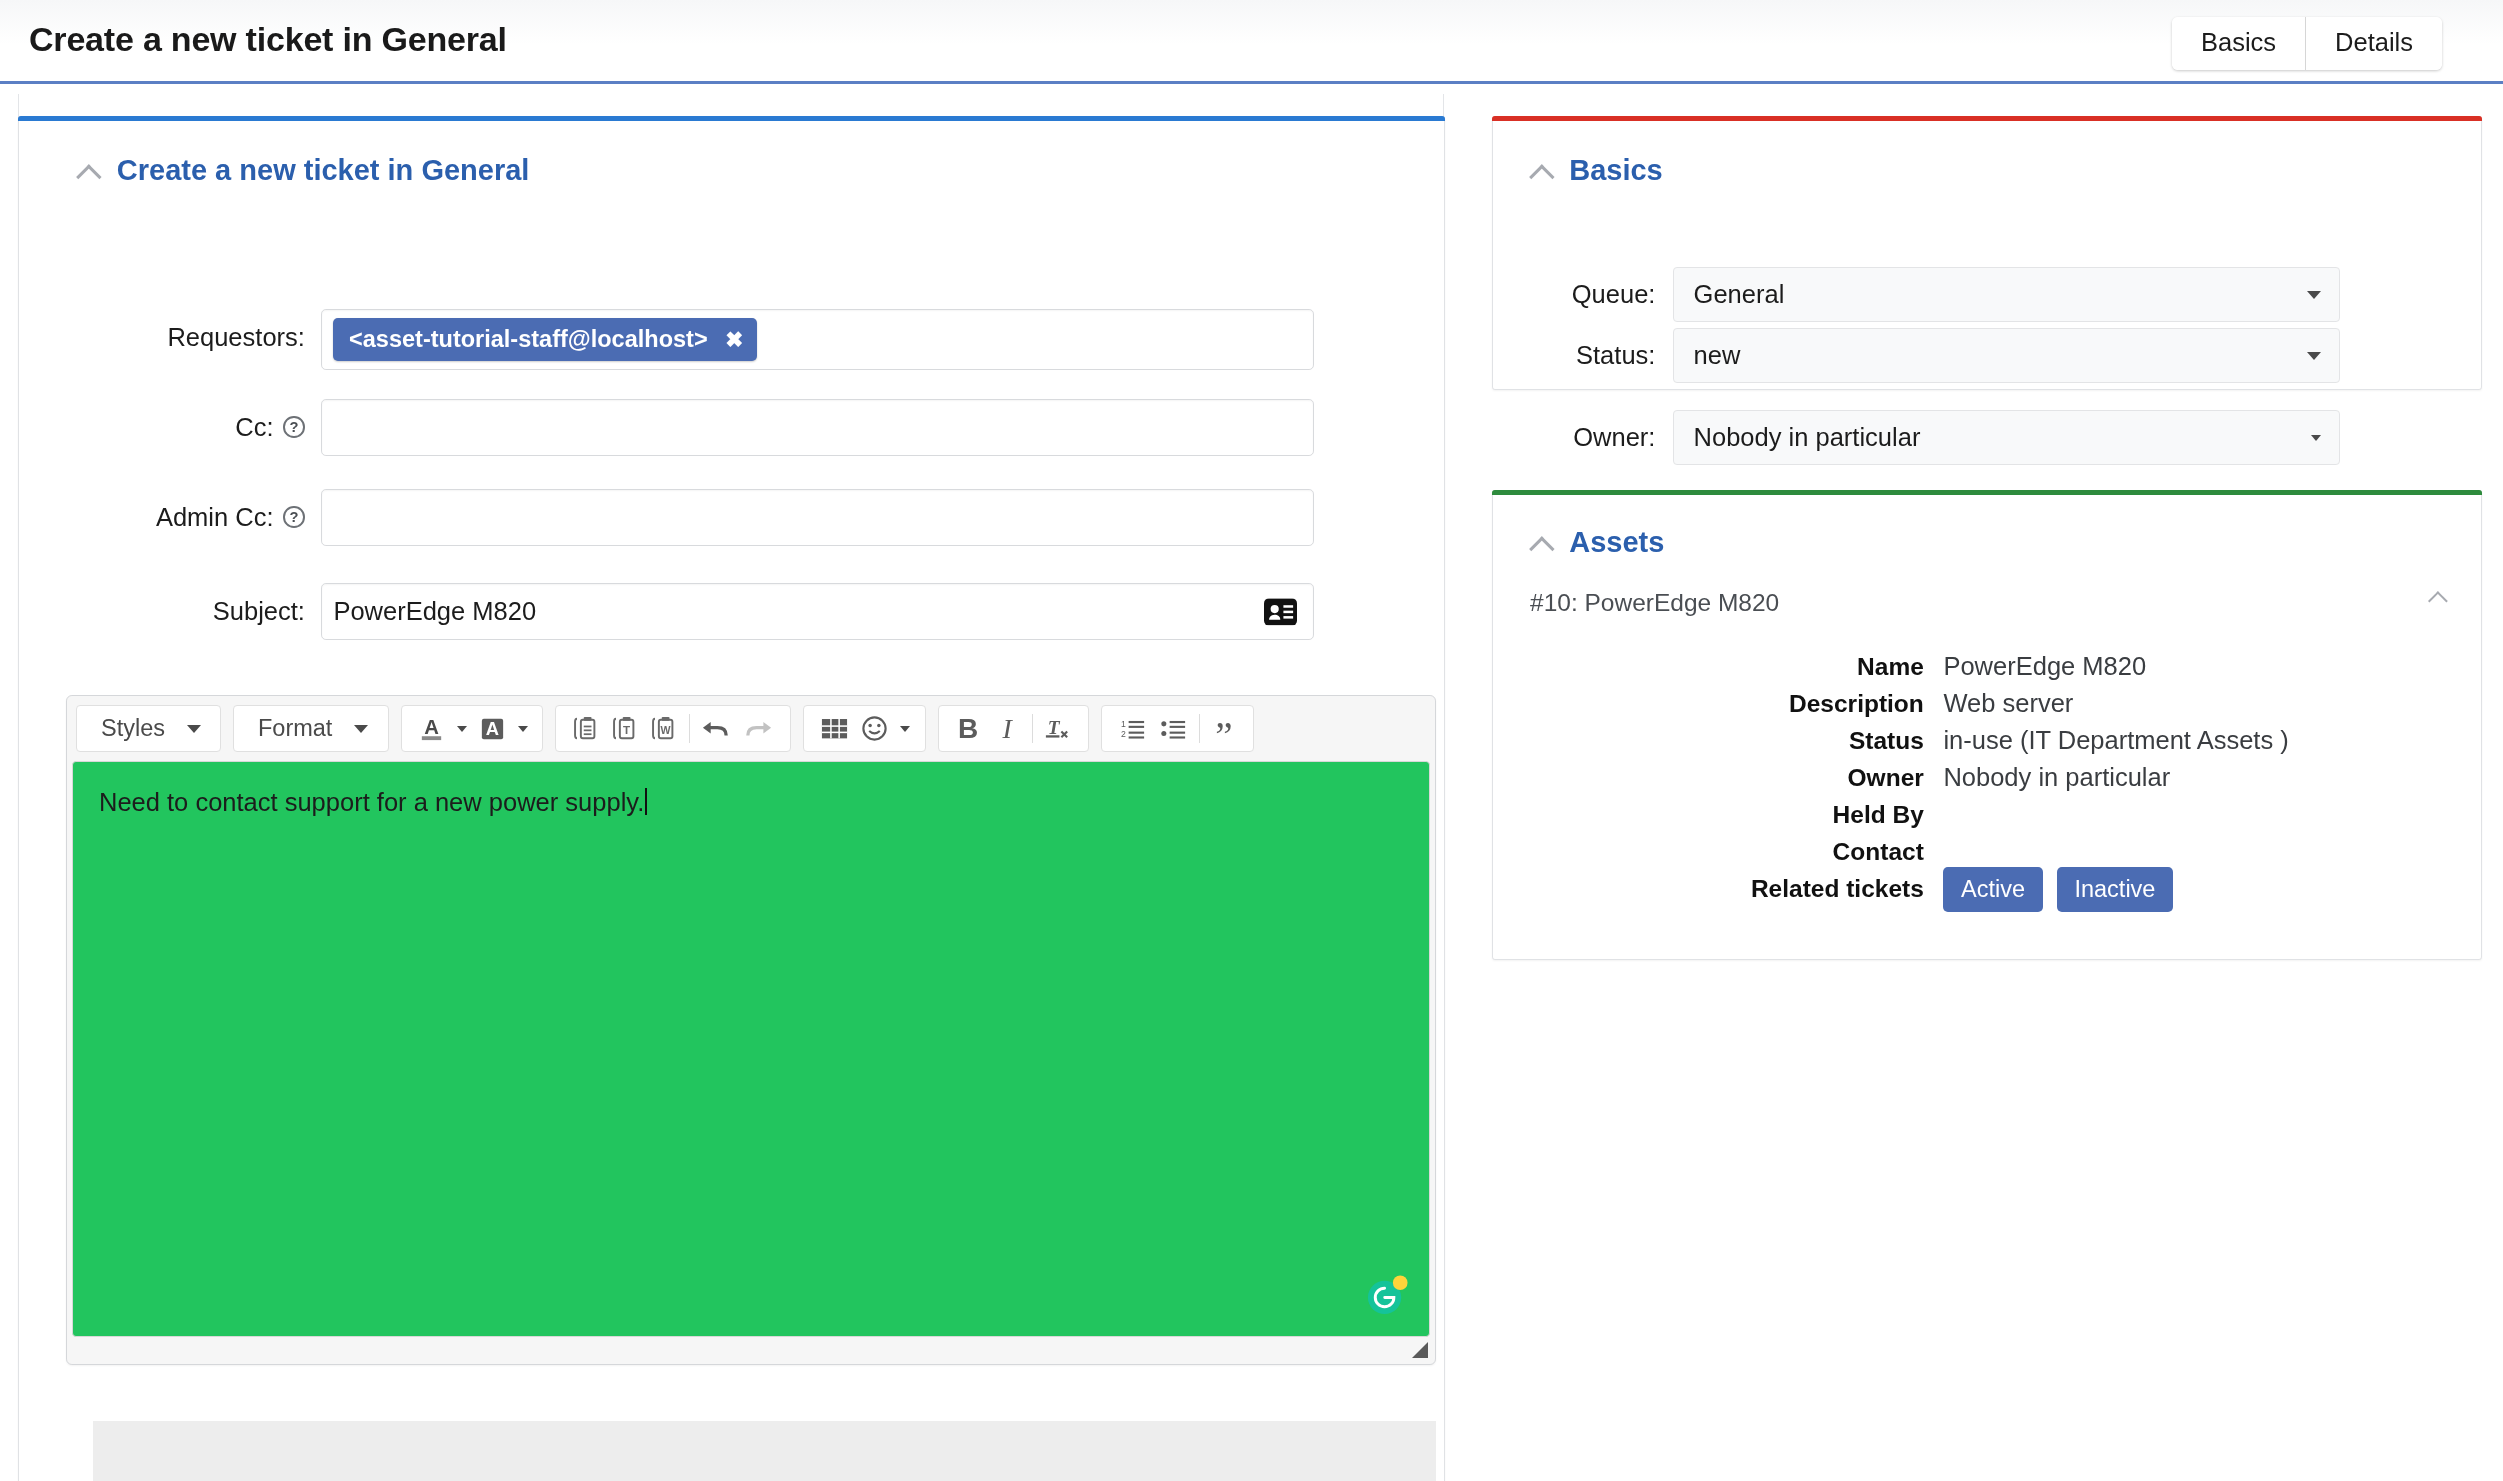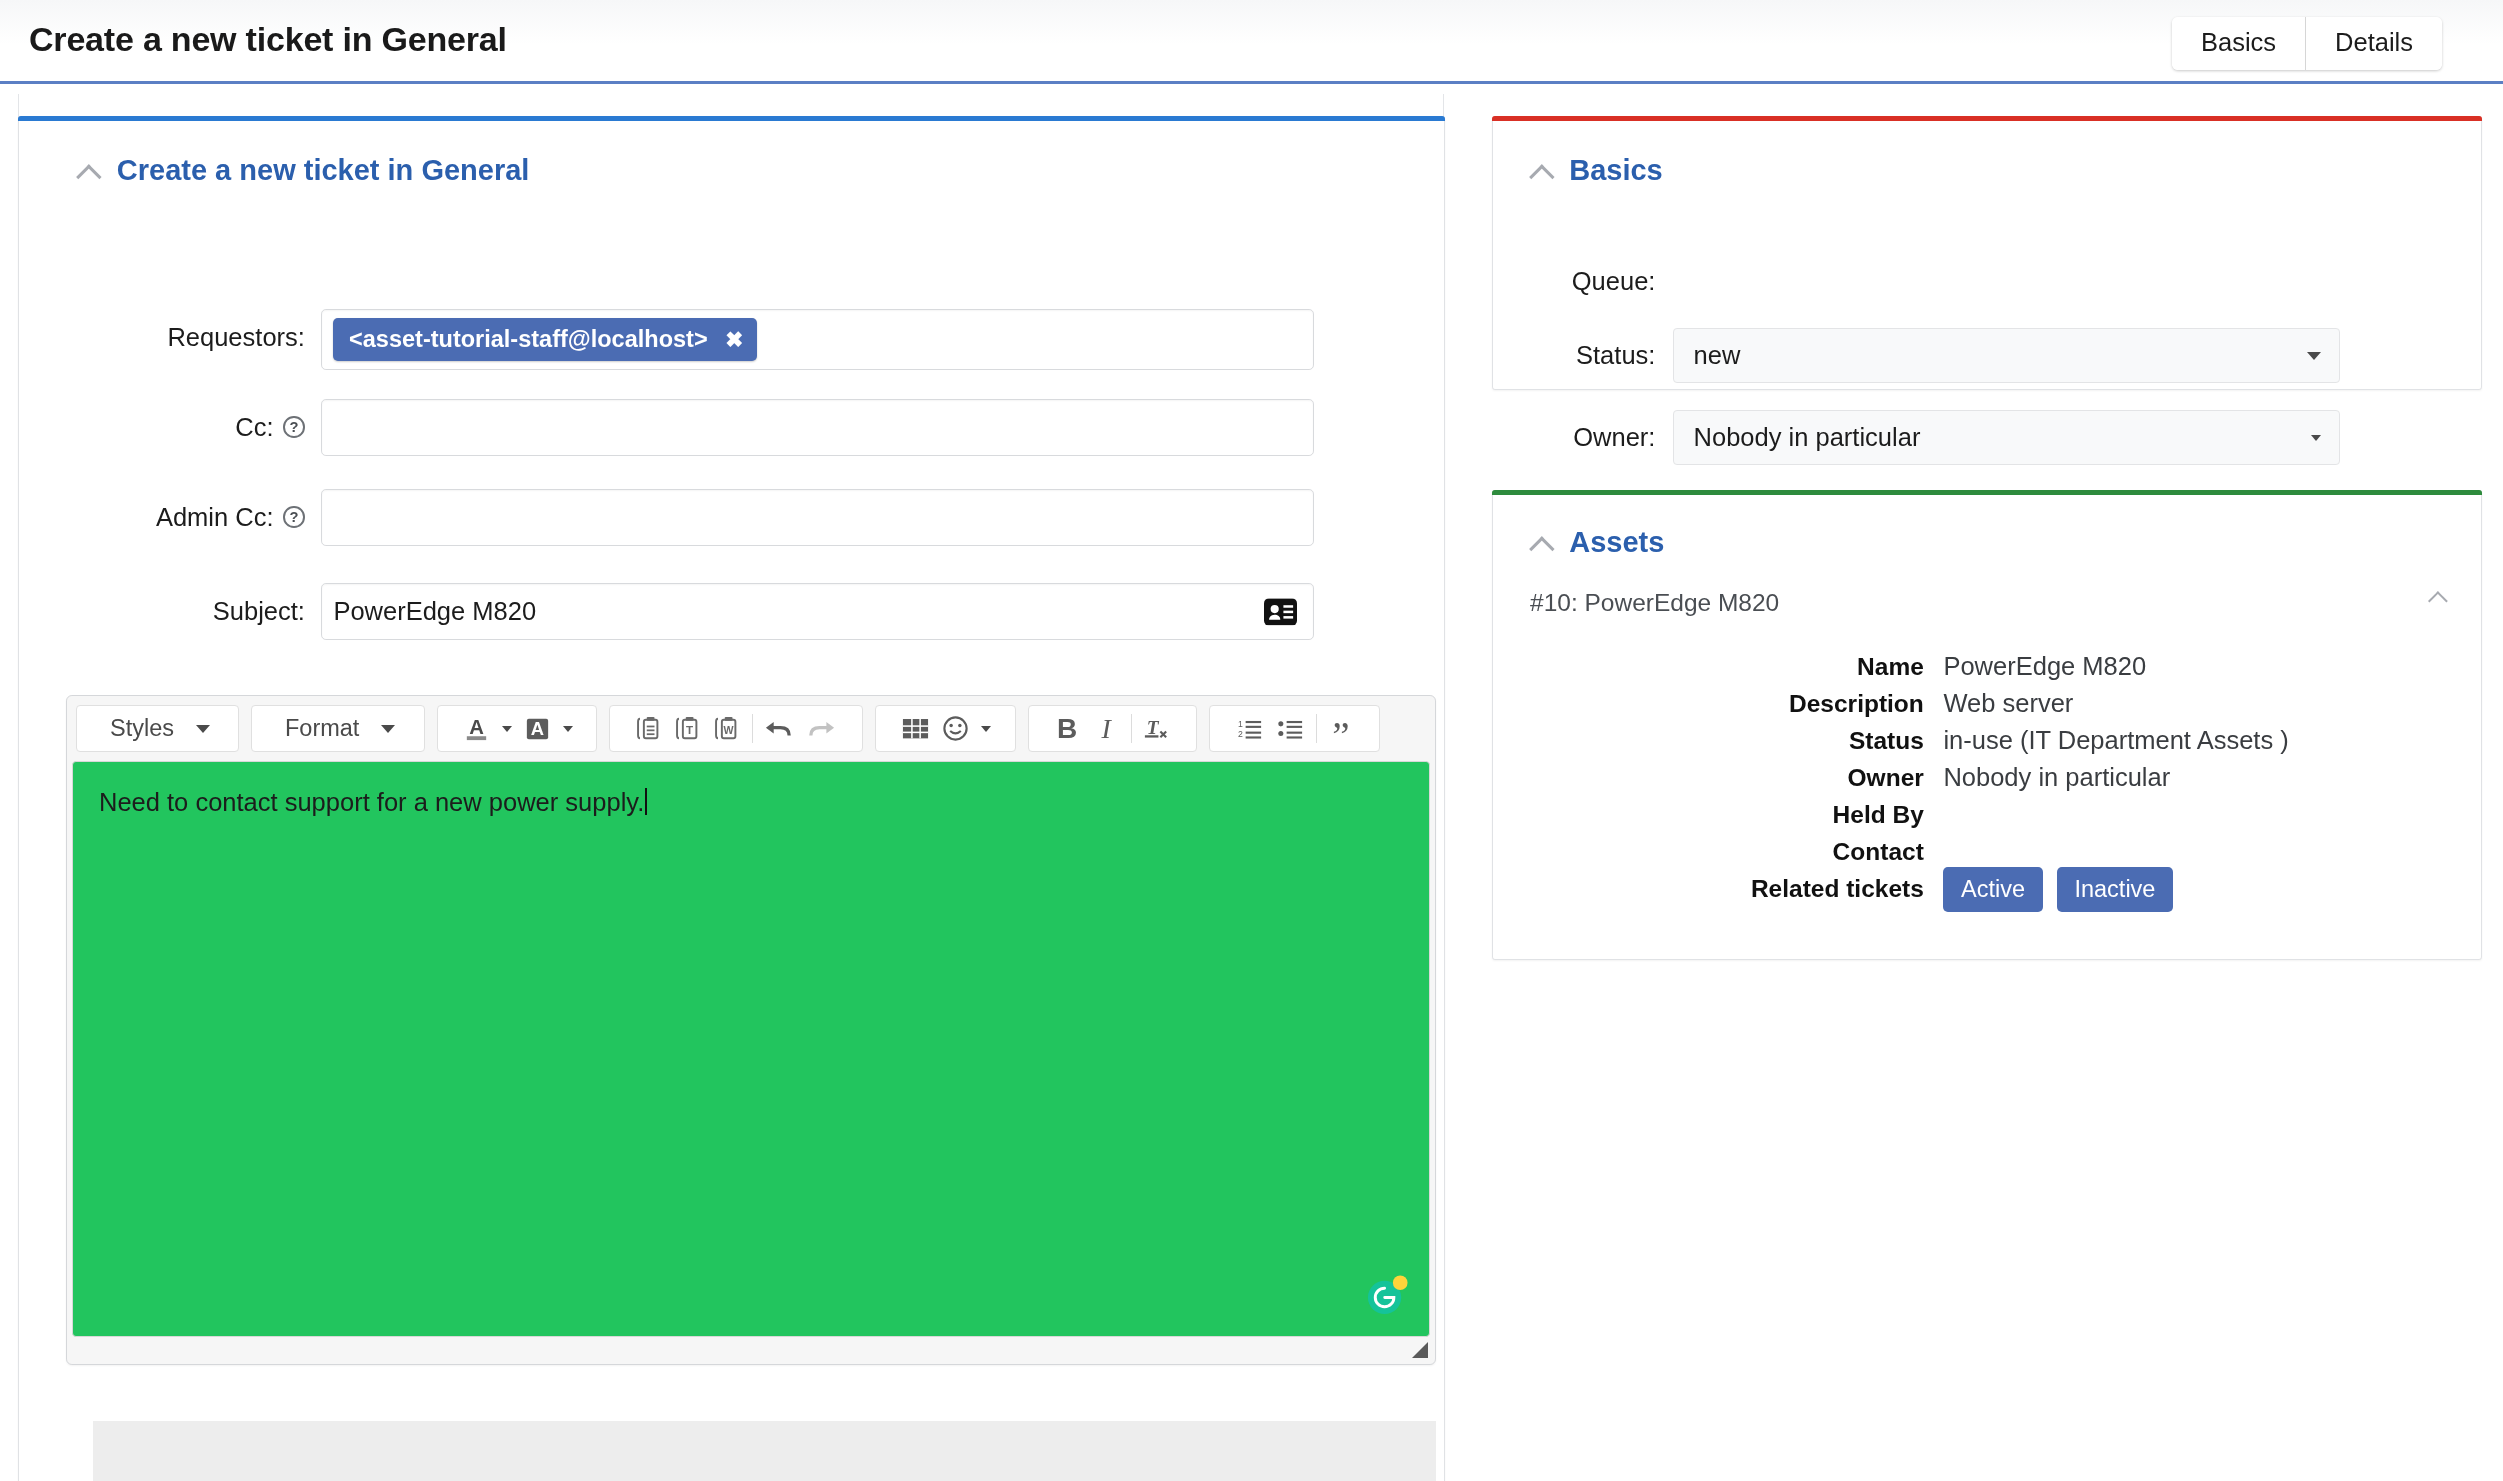--- a/index.html
+++ b/index.html
@@ -115,21 +115,21 @@
     border: 1px solid #d5d7da; border-radius: 5.9px; background: #f6f6f6;
     box-shadow: 0 1px 2px rgba(0,0,0,.05);
   }
   #editor-toolbar {
     position: absolute; left: 0; top: 0; width: 1370px; height: 65px;
     display: flex; align-items: center; gap: 11.8px; padding: 0 9.8px;
   }
   .tbgroup {
     display: flex; align-items: center; background: #fff;
     border: 1px solid #e0e0e0; border-radius: 4px; height: 47px;
-    padding: 0 19px;
+    padding: 0 10px;
   }
   .tbsel {
     display: flex; align-items: center; justify-content: space-between;
     min-width: 116px; height: 43px; padding: 0 9.8px 0 13.7px;
     font-size: 23.5px; color: #4a4a4a; cursor: pointer;
   }
   .tbsel .dn { margin-left: 21.6px; }
   .dn {
     width: 0; height: 0; border-left: 7.8px solid transparent;
     border-right: 7.8px solid transparent; border-top: 8.8px solid #4a4a4a;
@@ -452,20 +452,24 @@
 
   <div class="card" id="basics-card">
     <div class="accent"></div>
     <div class="card-title">
       <span class="caret-up"></span>
       <span>Basics</span>
     </div>
 
     <div class="sel-row" style="left:43px; top:102px;">
       <div class="sel-label">Queue:</div>
+      <div class="sel-box">
+        <span>General</span>
+        <span class="dn"></span>
+      </div>
     </div>
 
     <div class="sel-row" style="left:43px; top:163px;">
       <div class="sel-label">Status:</div>
       <div class="sel-box">
         <span>new</span>
         <span class="dn"></span>
       </div>
     </div>
 

